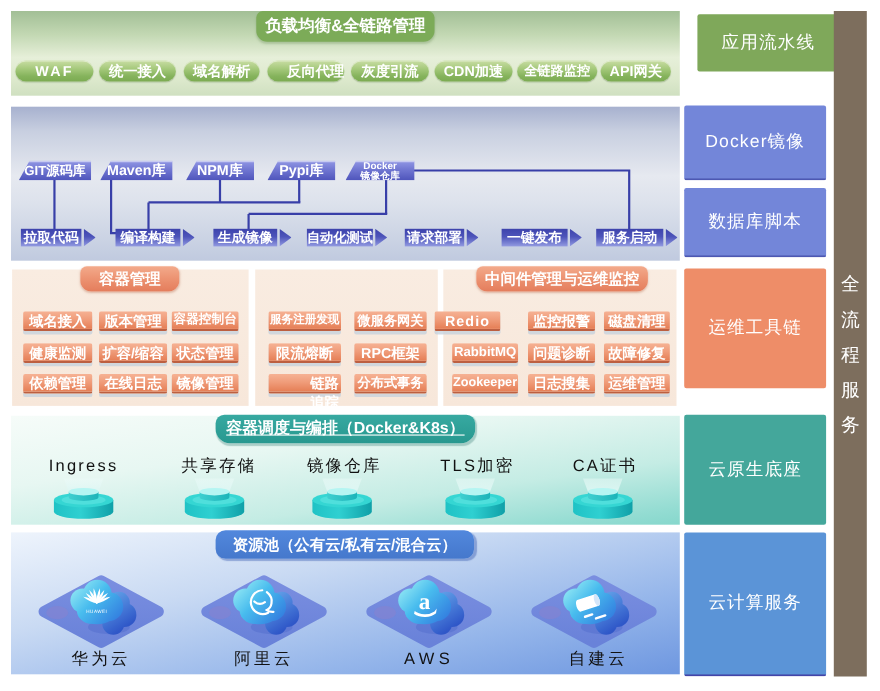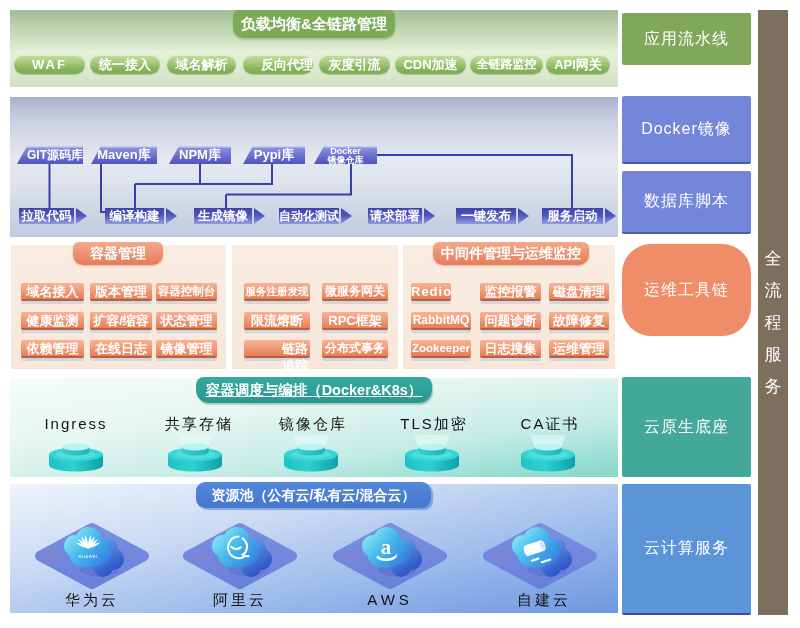--- a/index.html
+++ b/index.html
@@ -57,24 +57,24 @@
 
 
 #s5 { top:484px; height:129px; background:linear-gradient(168deg,#eef4fc 0%,#c9daf3 35%,#94b5ea 72%,#6e97e0 100%); }
 #s5t { left:196px; top:482px; width:235px; height:26px; line-height:26px; font-size:14px;
   background:linear-gradient(180deg,#5288dd,#4578cc); border-radius:9px;
   box-shadow:2px 2px 1px rgba(45,80,170,0.4); }
 .s5lab { position:absolute; top:592px; height:16px; line-height:16px; color:#111; font-size:15px;
   letter-spacing:3px; text-align:center; width:120px; }
 
 
-#lab1 { top:13px; height:52px; background:#7fa85a; }
+#lab1 { top:13px; height:52px; background:#7fa85a;margin-left:12px; }
 #lab2 { top:96px; height:68px; background:#7386d9; border-bottom:2px solid #4d58b2; }
 #lab3 { top:171px; height:63px; background:#7386d9; border-bottom:2px solid #4d58b2; }
-#lab4 { top:244px; height:92px; background:#ee8d68;border-radius:29px; }
+#lab4 { top:244px; height:109px; background:#ee8d68; }
 #lab5 { top:377px; height:100px; background:#44a79b; }
 #lab6 { top:484px; height:131px; background:#5b94d7; border-bottom:2px solid #4345a8; }
 #vbar { position:absolute; left:758px; top:10px; width:30px; height:605px; background:#7d6e5d; }
 #vbar div { position:absolute; top:233px; left:0; width:30px; text-align:center; color:#fff;
   font-size:17px; line-height:32px; }
 </style>
 </head>
 <body>
 <div id="page">
 
@@ -97,21 +97,21 @@
       <polyline points="190,66 190,87"></polyline>
       <polyline points="262,66 262,87"></polyline>
       <polyline points="125,87 263,87"></polyline>
       <polyline points="125,87 125,112"></polyline>
       <polyline points="341,65 341,97.5"></polyline>
       <polyline points="216,97.5 342,97.5"></polyline>
       <polyline points="216,97.5 216,112"></polyline>
       <polyline points="357,58 562,58 562,112"></polyline>
     </g>
   </svg>
-  <div class="para" style="left:17px;width:66px;text-align:right;">GIT源码库</div>
+  <div class="para" style="left:17px;width:66px;">GIT源码库</div>
   <div class="para" style="left:91px;width:66px;font-size:13px;">Maven库</div>
   <div class="para" style="left:169px;width:62px;font-size:13px;">NPM库</div>
   <div class="para" style="left:243px;width:62px;font-size:13px;">Pypi库</div>
   <div class="para" style="left:314px;width:63px;font-size:9px;line-height:9px;padding-top:1px;">Docker<br>镜像仓库</div>
   <div class="arrbox" style="left:19px;width:55px;">拉取代码</div>
     <div class="arrtip" style="left:76px;"></div>
   <div class="arrbox" style="left:105px;width:59px;">编译构建</div>
     <div class="arrtip" style="left:166px;"></div>
   <div class="arrbox" style="left:194px;width:58px;">生成镜像</div>
     <div class="arrtip" style="left:254px;"></div>
@@ -140,21 +140,21 @@
   <div class="btn" style="left:90px;top:340px;width:62px;">在线日志</div>
   <div class="btn" style="left:156px;top:340px;width:61px;">镜像管理</div>
 
   <div class="btn" style="left:244px;top:283px;width:66px;font-size:10.5px;">服务注册发现</div>
   <div class="btn" style="left:322px;top:283px;width:66px;font-size:12px;">微服务网关</div>
   <div class="btn" style="left:244px;top:312px;width:66px;">限流熔断</div>
   <div class="btn" style="left:322px;top:312px;width:66px;">RPC框架</div>
   <div class="btn" style="left:244px;top:340px;width:66px;padding-left:36px;">链路追踪</div>
   <div class="btn" style="left:322px;top:340px;width:66px;font-size:12px;">分布式事务</div>
 
-  <div class="btn" style="left:411px;top:283px;width:40px;letter-spacing:1px;text-align:right;">Redio</div>
+  <div class="btn" style="left:395px;top:283px;width:60px;letter-spacing:1px;">Redio</div>
   <div class="btn" style="left:480px;top:283px;width:61px;">监控报警</div>
   <div class="btn" style="left:549px;top:283px;width:60px;">磁盘清理</div>
   <div class="btn" style="left:411px;top:312px;width:60px;font-size:12px;">RabbitMQ</div>
   <div class="btn" style="left:480px;top:312px;width:61px;">问题诊断</div>
   <div class="btn" style="left:549px;top:312px;width:60px;">故障修复</div>
   <div class="btn" style="left:411px;top:340px;width:60px;font-size:11.5px;">Zookeeper</div>
   <div class="btn" style="left:480px;top:340px;width:61px;">日志搜集</div>
   <div class="btn" style="left:549px;top:340px;width:60px;">运维管理</div>
 
   <div id="s4" class="sec"></div>

